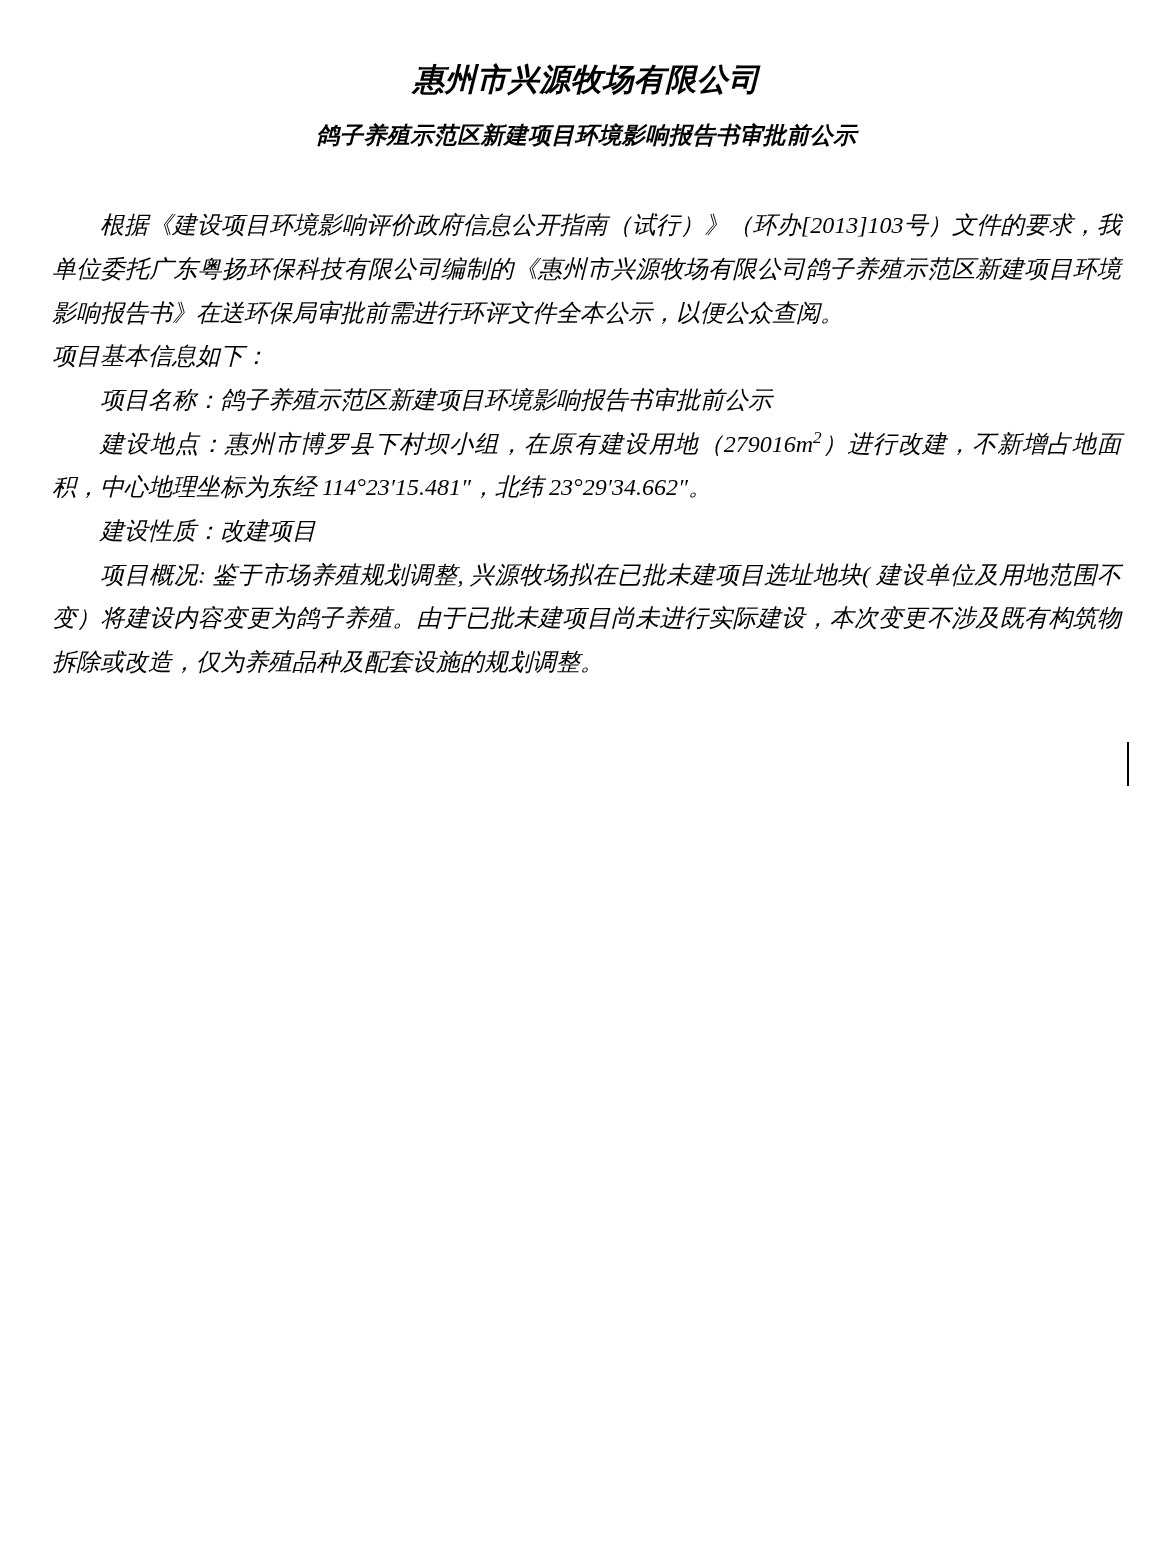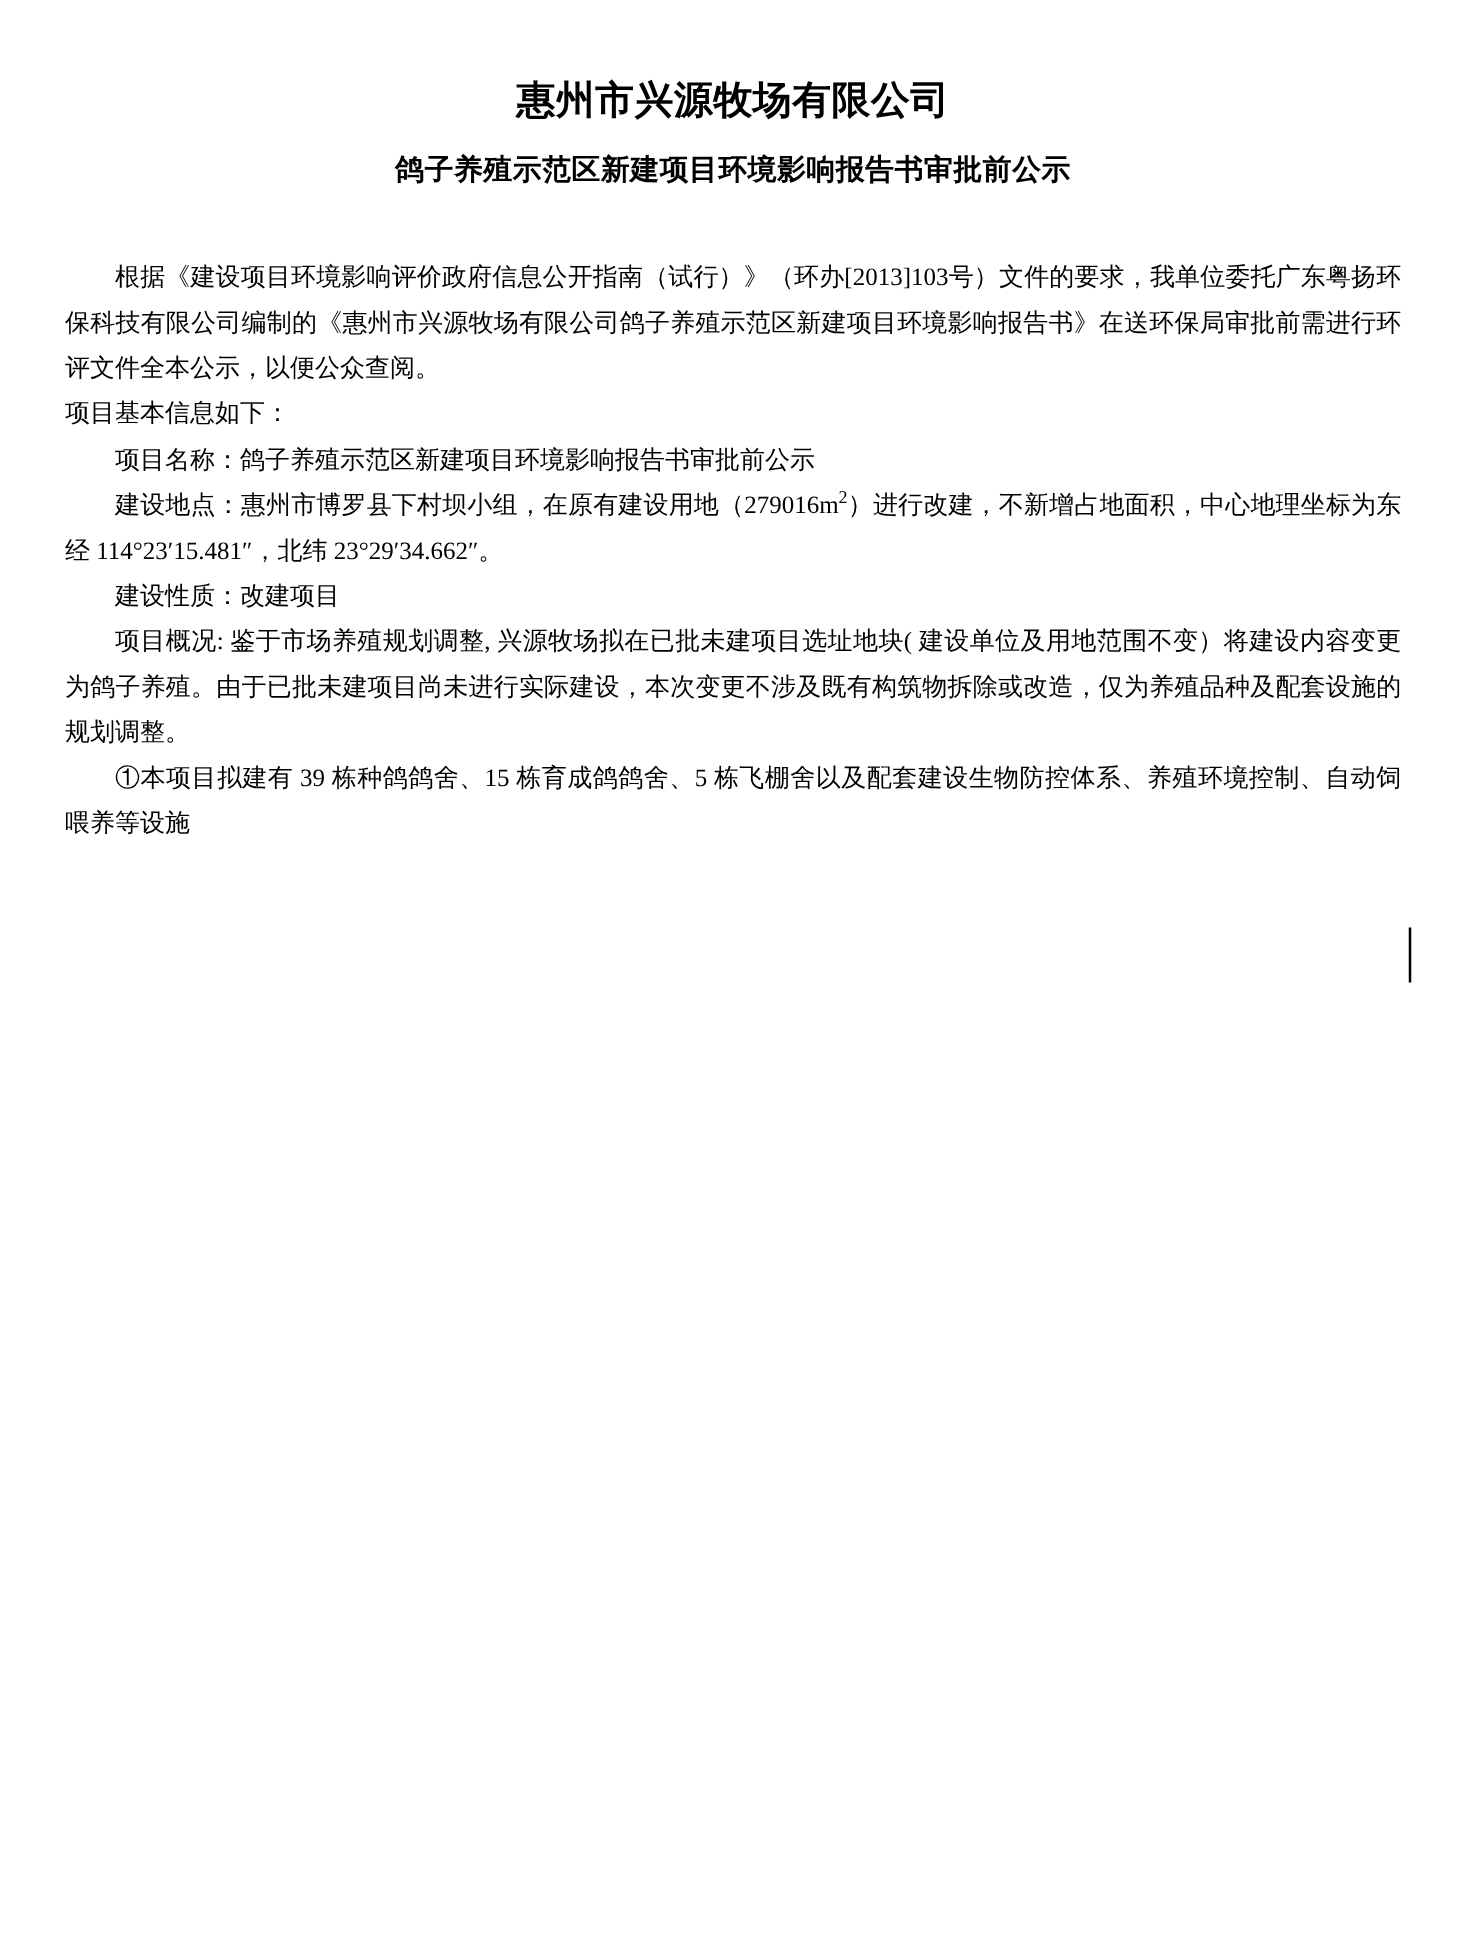--- a/index.html
+++ b/index.html
@@ -13,38 +13,39 @@
     overflow: hidden;
     font-family: "Liberation Serif", "DejaVu Serif", serif;
     color: #000000;
   }
   .page {
     width: 1173px;
     height: 1554px;
     box-sizing: border-box;
     padding: 40px 52px 0 52px;
     position: relative;
+    font-style: italic;
   }
   .title-block {
     text-align: center;
     margin-top: 18px;
   }
   .title-line {
     font-weight: bold;
     font-size: 31px;
     line-height: 1.45;
     letter-spacing: 0.5px;
   }
   .title-line.second {
     font-size: 23px;
     margin-top: 16px;
   }
   .body-block {
     margin-top: 52px;
-    font-size: 20px;
+    font-size: 24px;
     line-height: 1.82;
     text-align: justify;
     text-justify: inter-ideograph;
   }
   p {
     margin: 0;
     padding: 0;
   }
   .indent2 {
     text-indent: 2em;
@@ -88,18 +89,17 @@
     <p class="sub"><span>项目名称：</span><span>鸽子养殖示范区新建项目环境影响报告书审批前公示</span></p>
 
 
     <p class="sub"><span>建设地点：</span><span>惠州市博罗县下村坝小组，在原有建设用地（279016m</span><span class="sup">2</span><span>）进行改建，不新增占地面积，中心地理坐标为东经 114°23′15.481″，北纬 23°29′34.662″。</span></p>
 
     <p class="sub"><span>建设性质：</span><span>改建项目</span></p>
 
     <p class="indent2">项目概况: 鉴于市场养殖规划调整, 兴源牧场拟在已批未建项目选址地块( 建设单位及用地范围不变）将建设内容变更为鸽子养殖。由于已批未建项目尚未进行实际建设，本次变更不涉及既有构筑物拆除或改造，仅为养殖品种及配套设施的规划调整。</p>
 
 
-    <p class="indent2">①本项目拟建有 39 栋种鸽鸽舍、15 栋育成鸽鸽舍、5 栋飞棚舍以及配套建设生物防控体系、养殖环境控制、自动饲喂养等设施</p>
 
   </div>
 
   <div class="caret"></div>
 </div>
 
 </body></html>

